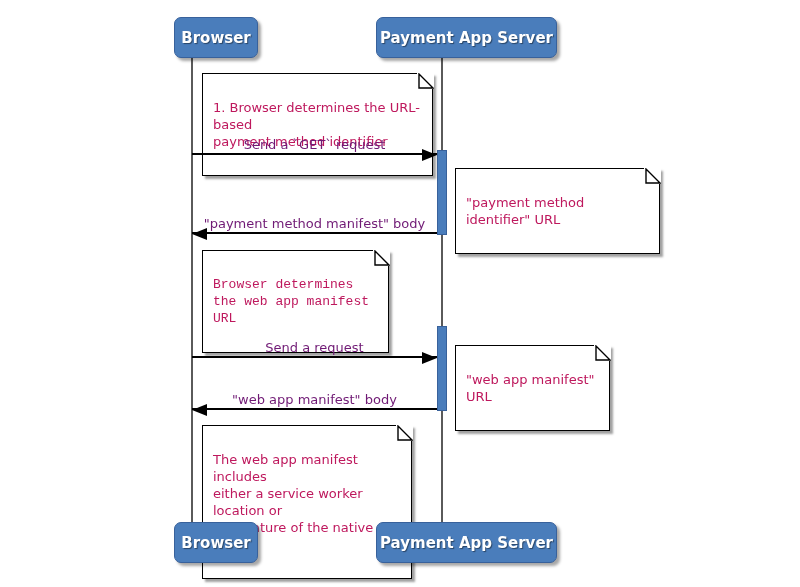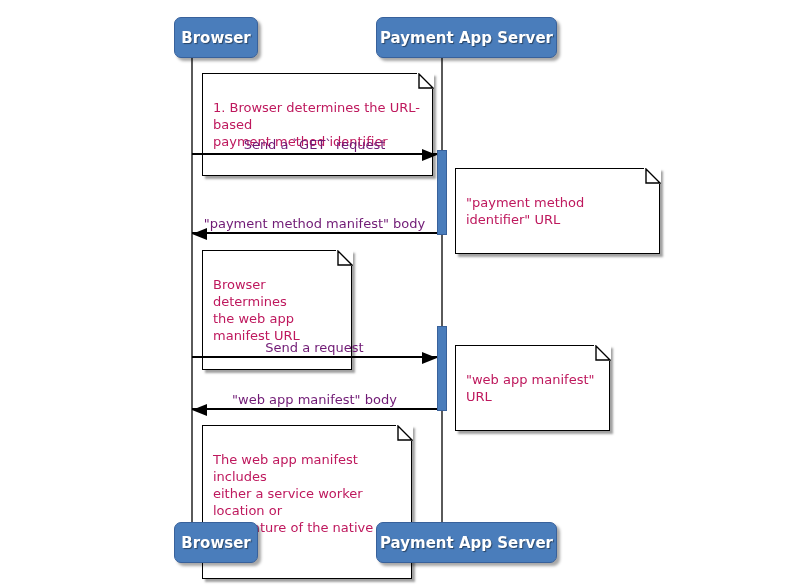--- a/index.html
+++ b/index.html
@@ -58,21 +58,21 @@
     padding:8px 10px;
     white-space:pre-line;
   }
   .note::before {
     content:""; position:absolute; top:-2px; right:-2px;
     width:17px; height:17px; background:#ffffff;
   }
   .note-fold { position:absolute; top:-1.5px; right:-1.5px; }
   .note.n1 { left:202px; top:73px;  width:231px; }
   .note.n2 { left:455px; top:168px; width:205px; }
-  .note.n3 { left:202px; top:250px; width:150px; }
+  .note.n3 { left:202px; top:250px; width:187px;font-family:Liberation Mono, monospace; }
   .note.n4 { left:455px; top:345px; width:155px; }
   .note.n5 { left:202px; top:425px; width:210px; }
   
   .message { position:absolute; left:192px; width:245px; height:20px; }
   .message.m1 { top:135px; }
   .message.m2 { top:214px; }
   .message.m3 { top:311px;margin-top:27px; }
   .message.m4 { top:390px; }
   .msg-label {
     position:absolute; bottom:3px; left:0; right:0;

